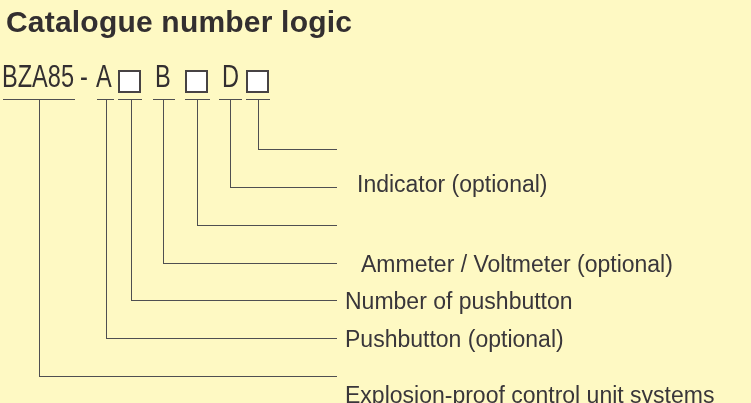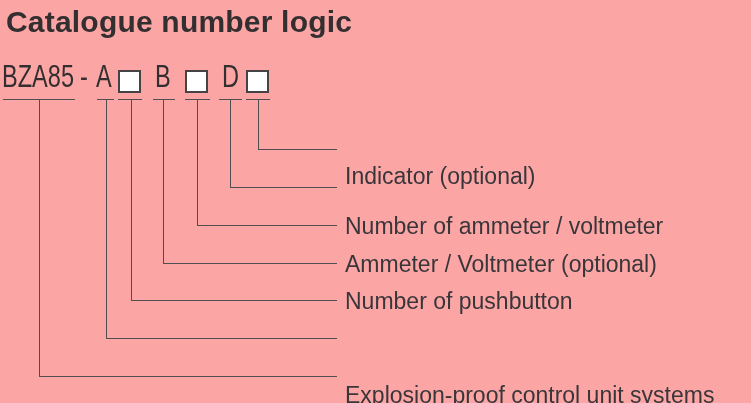--- a/index.html
+++ b/index.html
@@ -3,21 +3,21 @@
 <meta charset="utf-8">
 <style>
   * { margin: 0; padding: 0; box-sizing: border-box; }
   html, body { background: #ffffff; }
   body { font-family: "Liberation Sans", sans-serif; }
 
   .canvas {
     position: relative;
     width: 751px;
     height: 403px;
-    background: #fca5a5;
+    background: #fef9c3;
     overflow: hidden;
   }
 
   .page-title {
     position: absolute;
     left: 6px;
     top: 7px;
     font-size: 30px;
     line-height: 30px;
     font-weight: bold;
@@ -100,19 +100,19 @@
   <div class="tick-underline" style="left:246px; width:24px;"></div>
 
   <div class="elbow" style="left:258px; width:79px;  height:50px;"></div>
   <div class="elbow" style="left:230px; width:107px; height:88px;"></div>
   <div class="elbow" style="left:197px; width:140px; height:126px;"></div>
   <div class="elbow" style="left:163px; width:174px; height:164px;"></div>
   <div class="elbow" style="left:131px; width:206px; height:201px;"></div>
   <div class="elbow" style="left:106px; width:231px; height:239px;"></div>
   <div class="elbow" style="left:39px;  width:298px; height:277px;"></div>
 
-  <div class="legend-label" style="top:164px;">Indicator (optional)</div>
-  <div class="legend-label" style="top:214px;">Number of ammeter / voltmeter</div>
-  <div class="legend-label" style="top:252px;">Ammeter / Voltmeter (optional)</div>
+  <div class="legend-label" style="top:172px;margin-left:12px;">Indicator (optional)</div>
+  <div class="legend-label" style="top:252px;margin-left:16px;">Ammeter / Voltmeter (optional)</div>
   <div class="legend-label" style="top:289px;">Number of pushbutton</div>
+  <div class="legend-label" style="top:327px;">Pushbutton (optional)</div>
   <div class="legend-label" style="top:383px;">Explosion-proof control unit systems</div>
 
 </div>
 
 </body></html>

